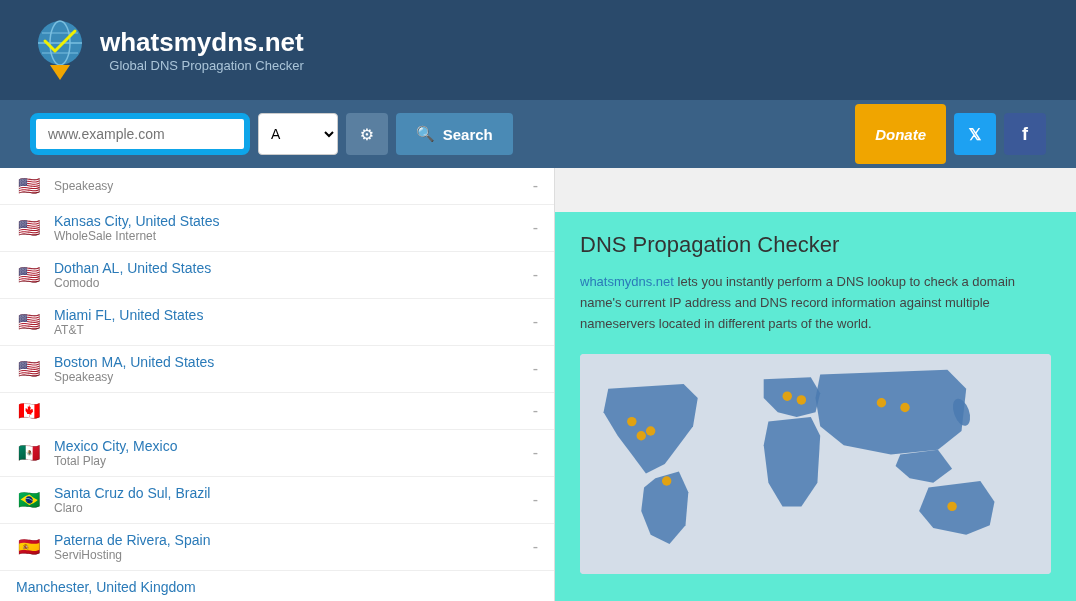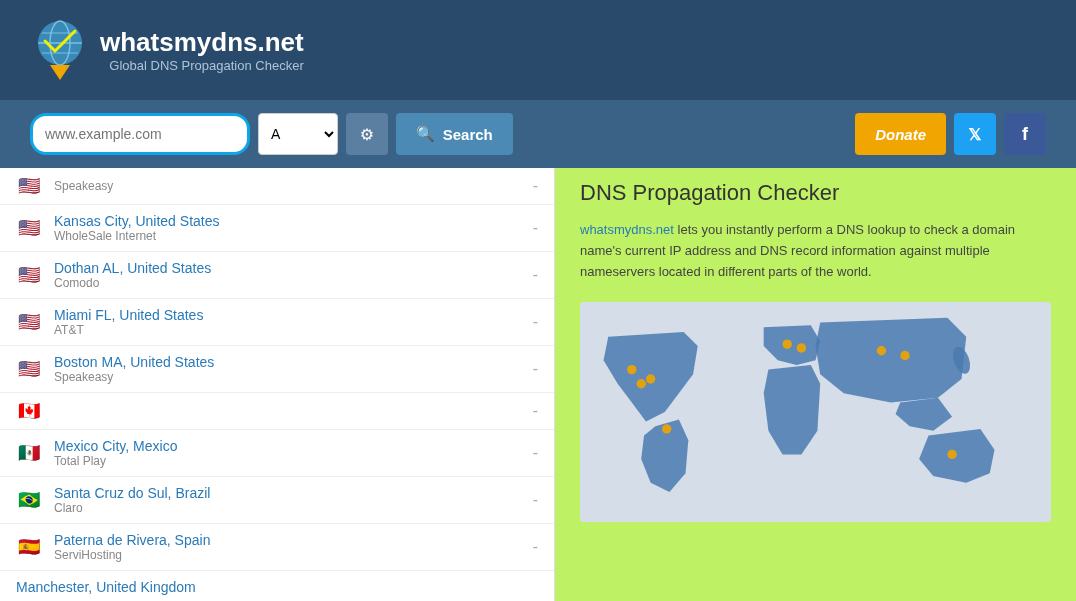--- a/index.html
+++ b/index.html
@@ -40,22 +40,22 @@
       padding: 12px 30px;
       display: flex;
       align-items: center;
       gap: 8px;
       height: 68px;
     }
     .search-input {
       width: 220px;
       height: 42px;
       padding: 0 12px;
-      border: 3px solid #0ea5e9;
-      border-radius: 16px;
+      border: 6px solid #0ea5e9;
+      border-radius: 8px;
       font-size: 14px;
       color: #999;
       background: white;
     }
     .record-select {
       height: 42px;
       padding: 0 8px;
       border: 1px solid #ccc;
       border-radius: 4px;
       font-size: 14px;
@@ -90,21 +90,21 @@
       align-items: center;
       gap: 8px;
     }
     .toolbar-right {
       margin-left: auto;
       display: flex;
       align-items: center;
       gap: 8px;
     }
     .donate-btn {
-      height: 42px;
+      height: 60px;
       padding: 0 20px;
       background: #f0a500;
       border: none;
       border-radius: 4px;
       color: white;
       font-size: 15px;
       font-style: italic;
       font-weight: bold;
       cursor: pointer;
     }
@@ -169,23 +169,24 @@
     }
     .server-status {
       color: #aaa;
       font-size: 16px;
       margin-left: 8px;
     }
 
     
     .right-panel {
       flex: 1;
-      padding: 12px 25px;
-      background: #bef264;
+      padding: 20px 25px;
+      background: #5eead4;
       overflow-y: auto;
+      margin-top: 44px;
     }
     .right-panel h2 {
       font-size: 22px;
       font-weight: normal;
       color: #333;
       margin-bottom: 14px;
     }
     .description {
       font-size: 13px;
       line-height: 1.6;

